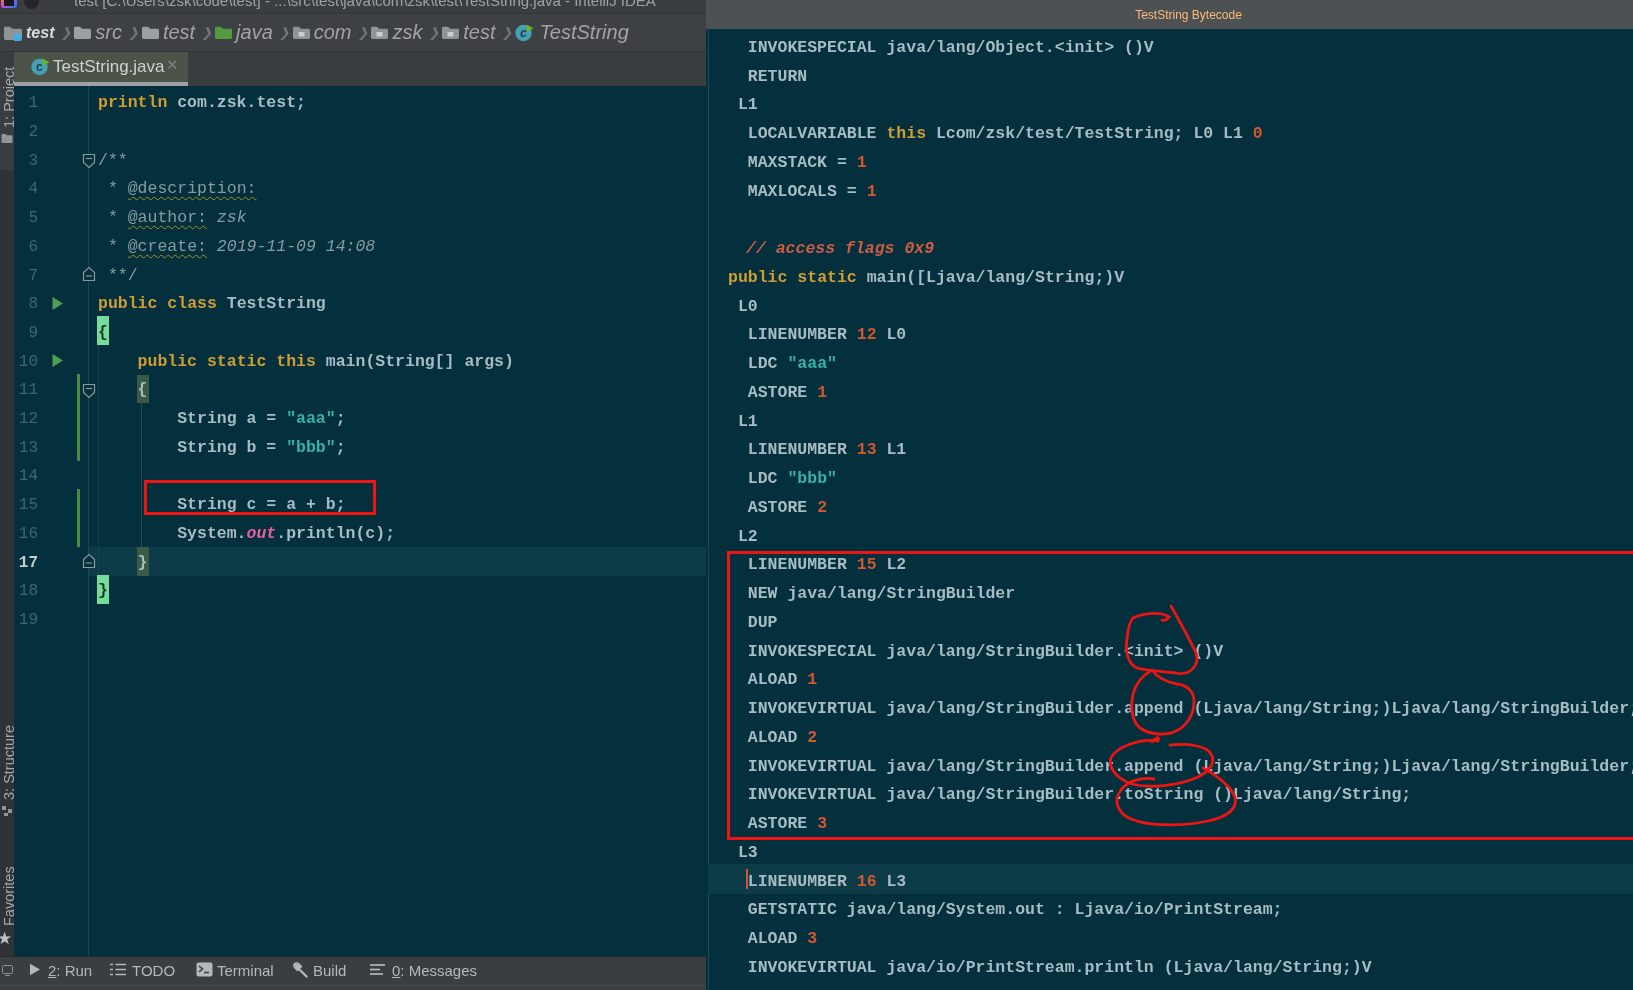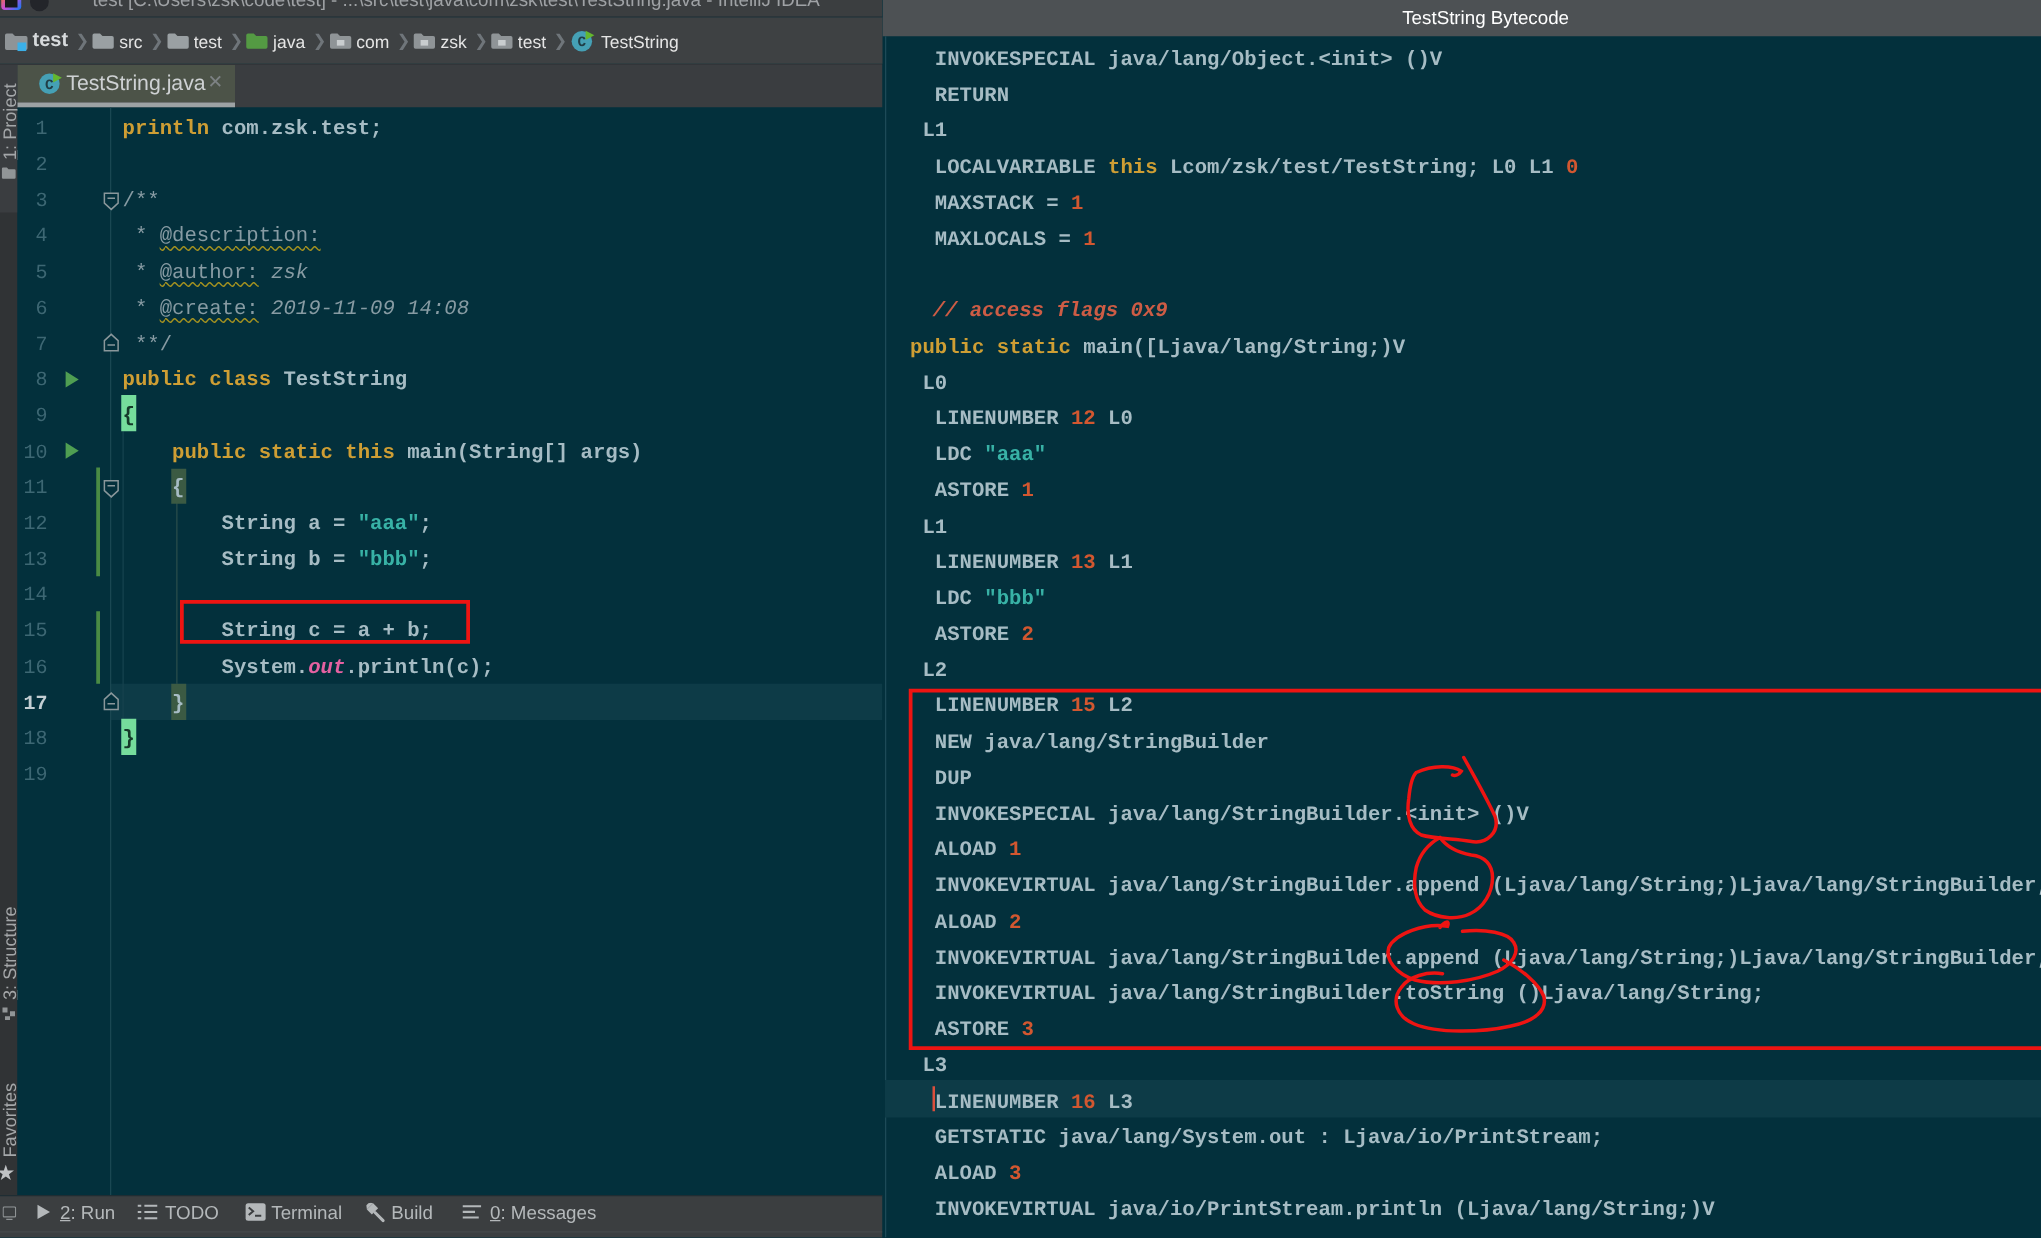--- a/index.html
+++ b/index.html
@@ -7,36 +7,36 @@
 pre { font-family:"Liberation Mono",monospace; font-size:16.5px; line-height:28.7px; color:#a6bcc4; font-weight:bold; }
 .k { color:#ce9e34; }
 .n { color:#d25730; }
 .s { color:#38b2a6; }
 .c { color:#879ba3; font-weight:normal; }
 .ci { color:#879ba3; font-style:italic; font-weight:normal; }
 .cu { color:#879ba3; font-weight:normal; text-decoration:underline wavy #a5921f 1px; text-underline-offset:3px; }
 .cr { color:#cd5c45; font-style:italic;margin-left:18px; }
 .p { color:#e561a1; font-style:italic; }
 .bd { color:#16392a; }
-.crumb-t { color:#e5e5e5; font-size:14px; }
+.crumb-t { color:#a3a3a3; font-size:20px; }
 .chev { color:#6f757a; font-size:13px; padding:0 2px; }
 .vtext { position:absolute; transform:rotate(-90deg); transform-origin:left top; white-space:nowrap; font-size:14.5px; color:#a4a7a9; }
 .stext { color:#b4b8ba; font-size:15px; }
 </style></head>
 <body>
 
 <div class="abs" style="left:0;top:0;width:706px;height:13px;background:#3b3e40;overflow:hidden;">
 <div class="abs" style="left:1px;top:-6px;width:16px;height:14px;border-radius:3px;background:linear-gradient(135deg,#f97a12,#c74dd8 50%,#087cfa);"></div>
 <div class="abs" style="left:4px;top:-4px;width:10px;height:10px;background:#17191c;"></div>
 <div class="abs" style="left:24px;top:-6px;width:15px;height:15px;border-radius:50%;background:#23252a;"></div>
 <div class="abs" style="left:74px;top:-8px;font-size:15px;color:#9fa2a5;white-space:nowrap;">test [C:\Users\zsk\code\test] - ...\src\test\java\com\zsk\test\TestString.java - IntelliJ IDEA</div>
 </div>
 <div class="abs" style="left:0;top:13px;width:706px;height:1px;background:#34373a;"></div>
 <div class="abs" style="left:0;top:51px;width:706px;height:1px;background:#323539;"></div>
-<div class="abs" style="left:0;top:14px;width:830px;height:37px;background:#3e4143;display:flex;align-items:center;padding-left:3px;">
+<div class="abs" style="left:0;top:14px;width:830px;height:37px;background:#3e4143;display:flex;align-items:center;padding-left:3px;font-style:italic;">
 <svg width="20" height="16" viewBox="0 0 20 16" style="flex:none">
       <path d="M1 3.2 Q1 1.8 2.4 1.8 L7 1.8 L9 3.8 L17.6 3.8 Q19 3.8 19 5.2 L19 13.6 Q19 15 17.6 15 L2.4 15 Q1 15 1 13.6 Z" fill="#8f9497"></path>
       <rect x="11" y="9" width="7" height="7" fill="#3bb0e8"></rect>
     </svg>
 <span style="color:#d7dadc;font-size:16px;font-weight:bold;padding:0 4px 0 3px;">test</span>
 <span class="chev">❯</span>
 <svg width="19" height="15" viewBox="0 0 19 15" style="flex:none">
       <path d="M1 3.2 Q1 1.8 2.4 1.8 L7 1.8 L9 3.8 L16.6 3.8 Q18 3.8 18 5.2 L18 12.6 Q18 14 16.6 14 L2.4 14 Q1 14 1 12.6 Z" fill="#9aa0a3"></path>
     </svg>
 <span class="crumb-t" style="padding:0 4px 0 3px;">src</span>
@@ -212,21 +212,21 @@
         <path d="M0 1 H15"></path>
         <path d="M0 5.5 H10"></path>
         <path d="M0 10 H13"></path>
       </g>
     </svg>
 <div class="abs stext" style="left:392px;top:5px;"><span style="text-decoration:underline;">0</span>: Messages</div>
 </div>
 <div class="abs" style="left:706px;top:0;width:927px;height:990px;background:#03303c;overflow:hidden;">
 
 <div class="abs" style="left:0;top:0;width:927px;height:29px;background:#4d5154;display:flex;align-items:center;justify-content:center;">
-      <span style="color:#ffffff;font-size:15px;padding-left:38px;">TestString Bytecode</span>
+      <span style="color:#fdba74;font-size:12px;padding-left:38px;">TestString Bytecode</span>
     </div>
 <div class="abs" style="left:1.5px;top:29px;width:1px;height:961px;background:#1d4a57;"></div>
 <div class="abs" style="left:2px;top:864px;width:925px;height:30px;background:#0d3b47;"></div>
 <div class="abs" style="left:40px;top:869px;width:2px;height:20px;background:#da4f3c;"></div>
 <pre class="abs" style="left:22px;top:33.9px;line-height:28.75px;">  INVOKESPECIAL java/lang/Object.&lt;init&gt; ()V
   RETURN
  L1
   LOCALVARIABLE <span class="k">this</span> Lcom/zsk/test/TestString; L0 L1 <span class="n">0</span>
   MAXSTACK = <span class="n">1</span>
   MAXLOCALS = <span class="n">1</span>

